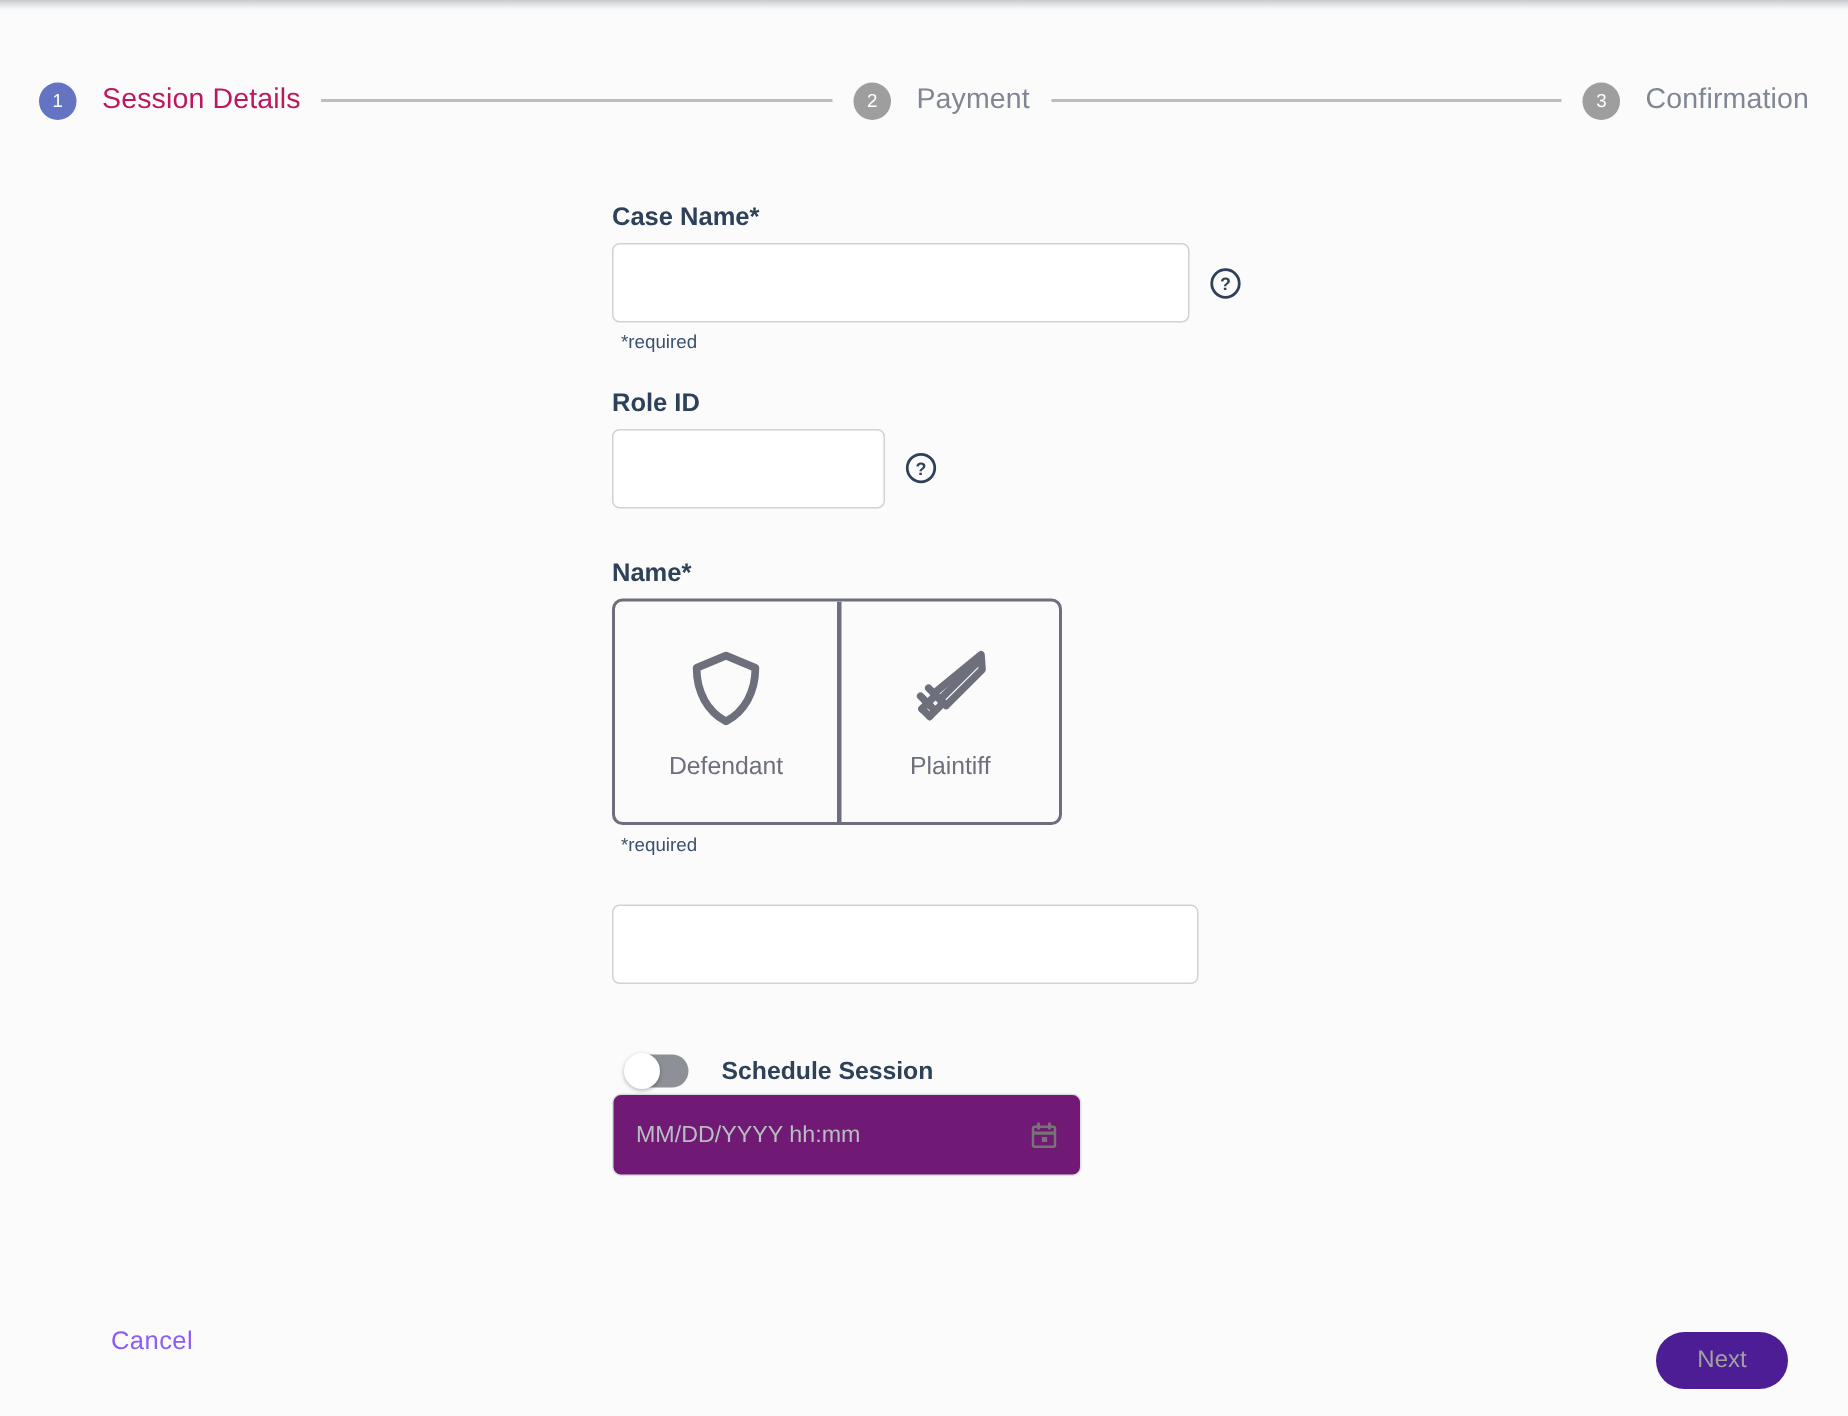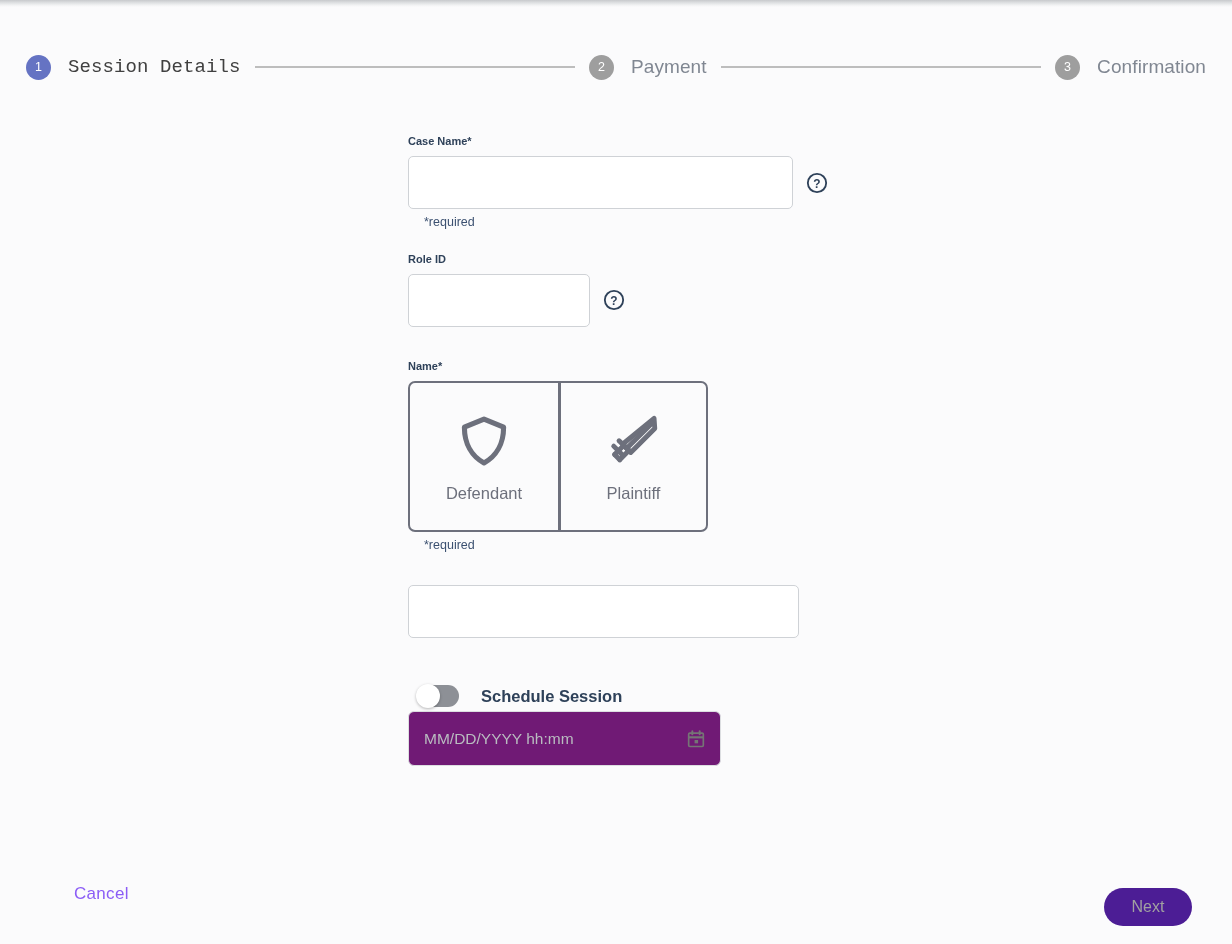--- a/index.html
+++ b/index.html
@@ -54,39 +54,39 @@
     flex: 0 0 auto;
   }
   .step-circle.active { background: #6573c3; }
   .step-circle.inactive { background: #9e9e9e; }
   .step-label {
     margin-left: 17px;
     font-size: 19px;
     letter-spacing: .1px;
     white-space: nowrap;
   }
-  .step-label.active { color: #404040; font-family: Liberation Mono, monospace; }
+  .step-label.active { color: #be185d; }
   .step-label.inactive { color: #808792; }
   .connector {
     flex: 1 1 auto;
     height: 2px;
     background: #bdbdbd;
     margin: 0 14px;
     min-width: 20px;
   }
 
   
   #form {
     position: absolute;
     left: 408px;
     top: 136px;
     width: 420px;
   }
   .field-label {
-    font-size: 11px;
+    font-size: 17px;
     font-weight: bold;
     color: #2e4159;
     margin: 0 0 9px 0;
     line-height: 1;
   }
   .input-row {
     display: flex;
     align-items: center;
   }
   .text-input {
@@ -105,21 +105,21 @@
   .help-icon {
     margin-left: 13px;
     width: 22px;
     height: 22px;
     flex: 0 0 auto;
     cursor: pointer;
   }
   .required-note {
     font-size: 12.5px;
     color: #3b5070;
-    margin: 7px 0 0 16px;
+    margin: 7px 0 0 6px;
     line-height: 1;
   }
 
   
   #role-group { margin-top: 34px; }
   #role-cards {
     display: flex;
     width: 300px;
     height: 151px;
     border: 2px solid #6d707c;

